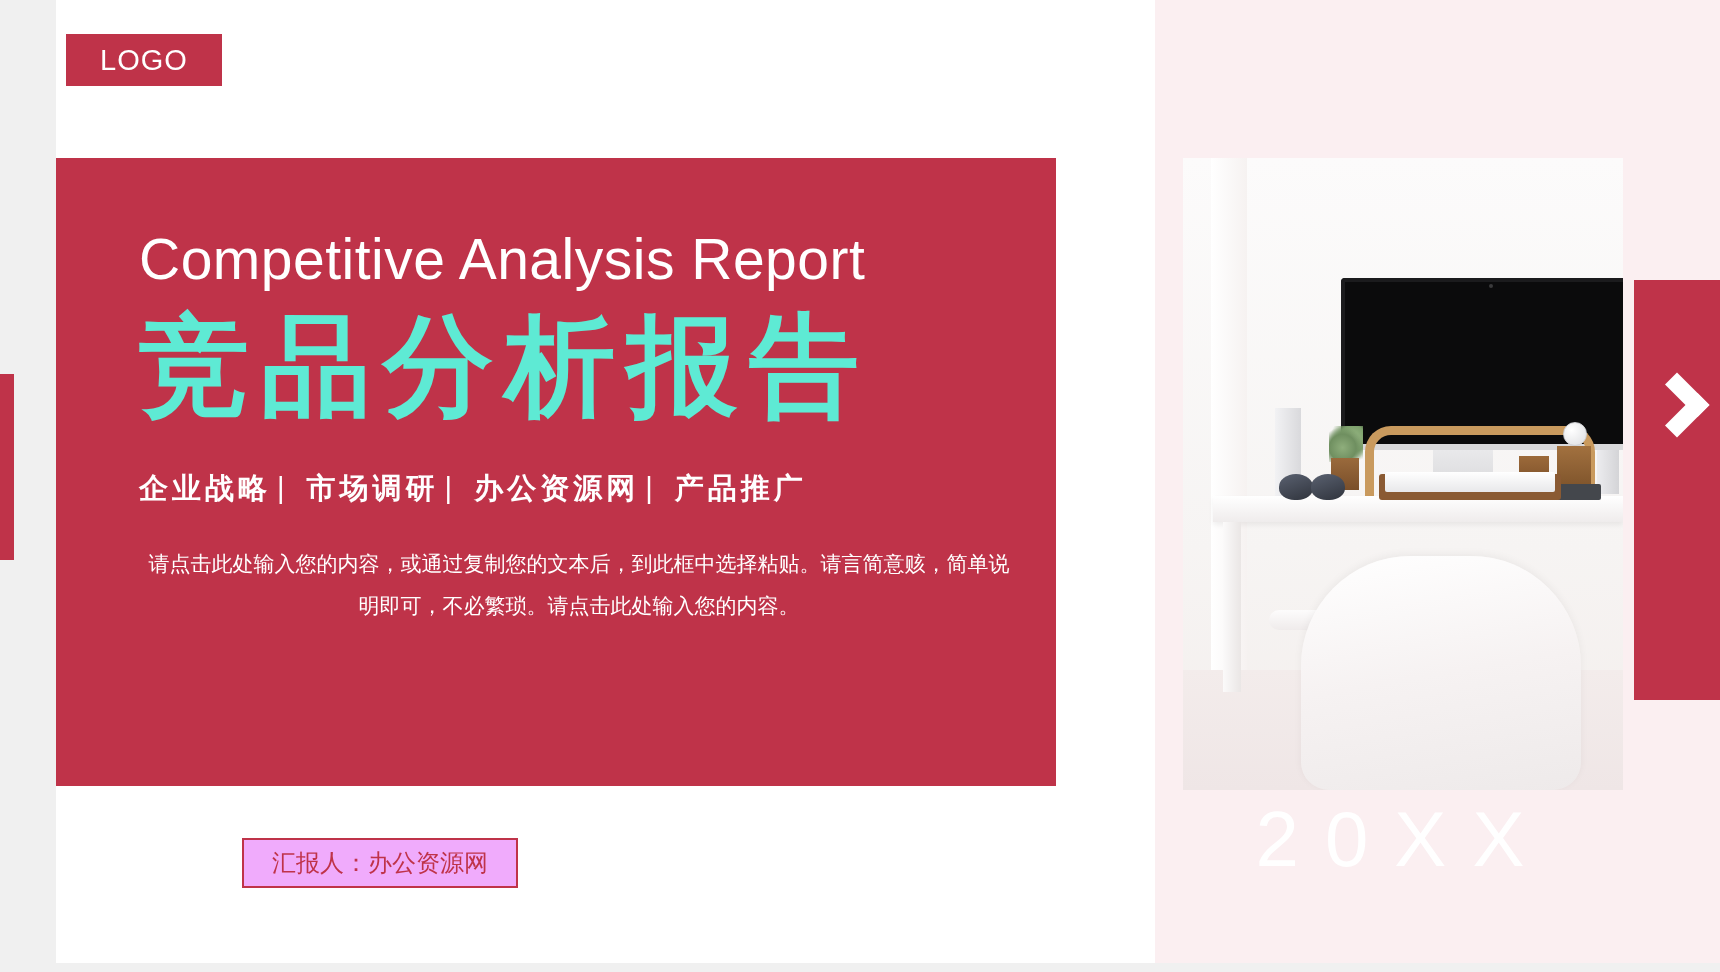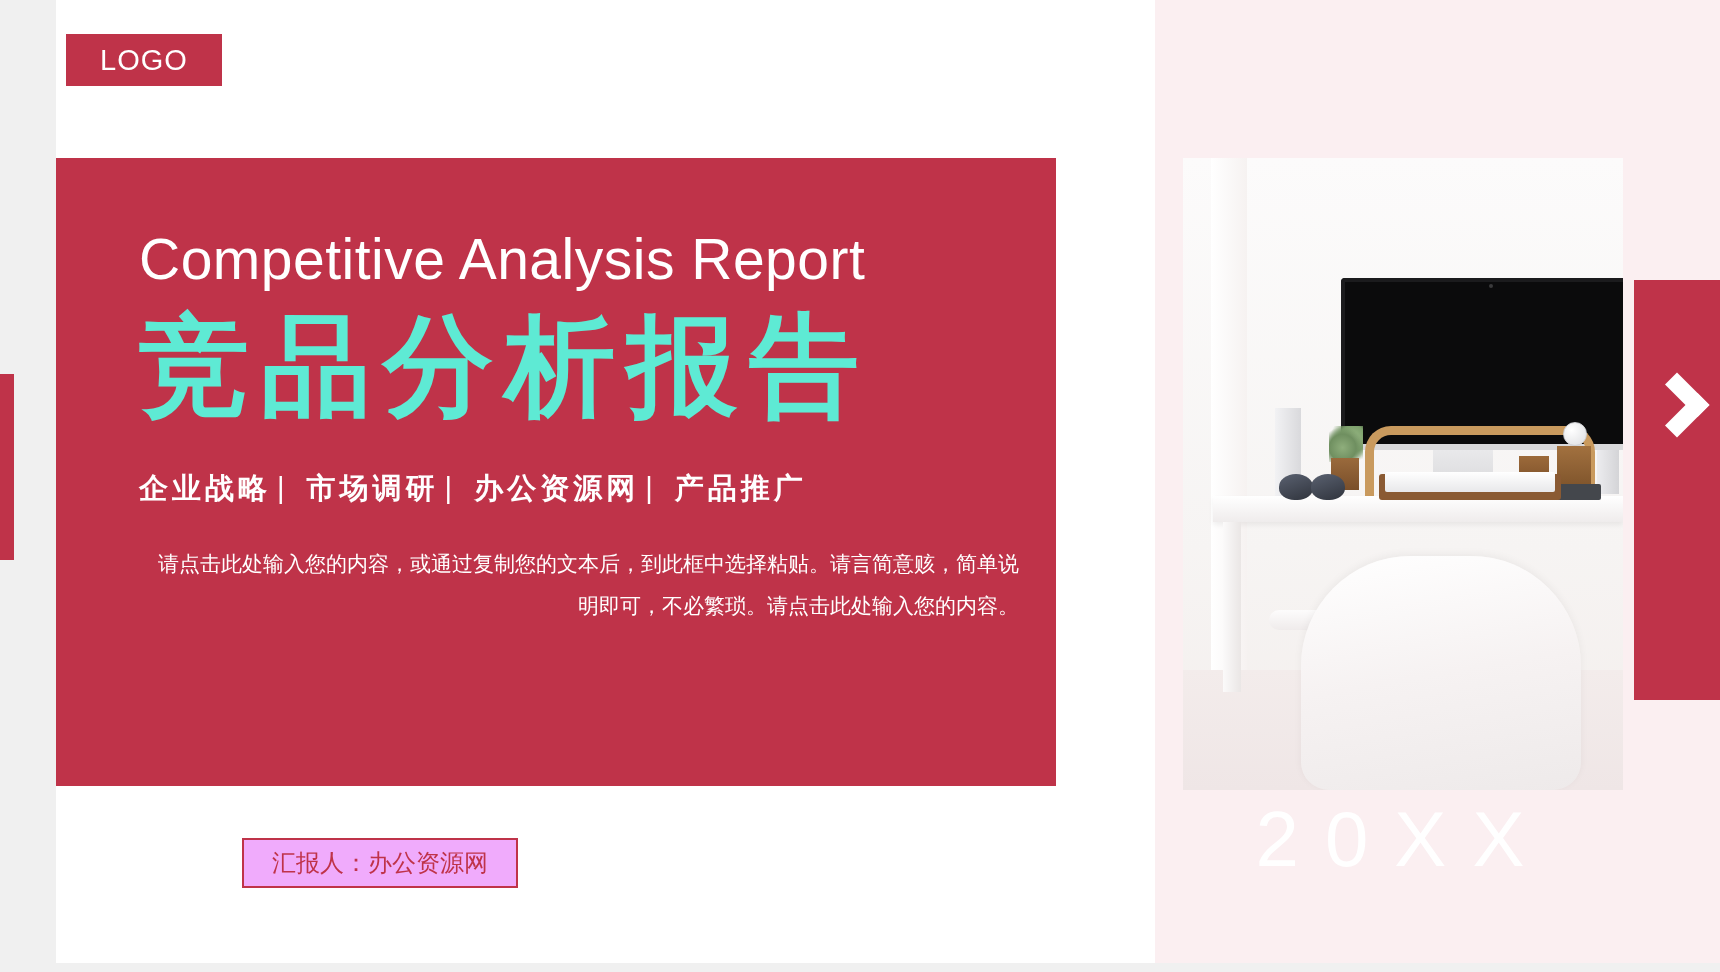--- a/index.html
+++ b/index.html
@@ -191,21 +191,21 @@
     font-weight:700;
     letter-spacing:4px;
     margin-top:32px;
     white-space:nowrap;
   }
   .subtitle .sep { font-weight:400; padding:0 6px; }
   .body-text {
     color:#ffffff;
     font-size:21px;
     line-height:2.0;
-    text-align:right;
+    text-align:center;
     margin-top:34px;
     width:880px;
   }
 
   
   .left-accent {
     position:absolute; left:-14px; top:374px;
     width:28px; height:186px;
     background:#bf3349;
   }

